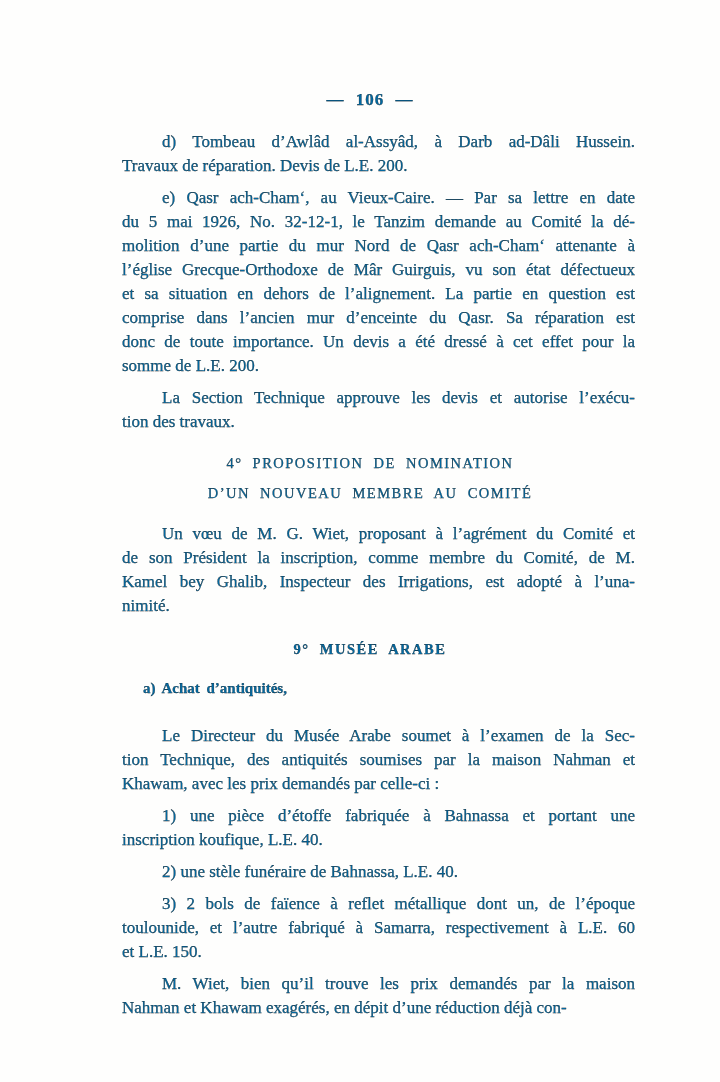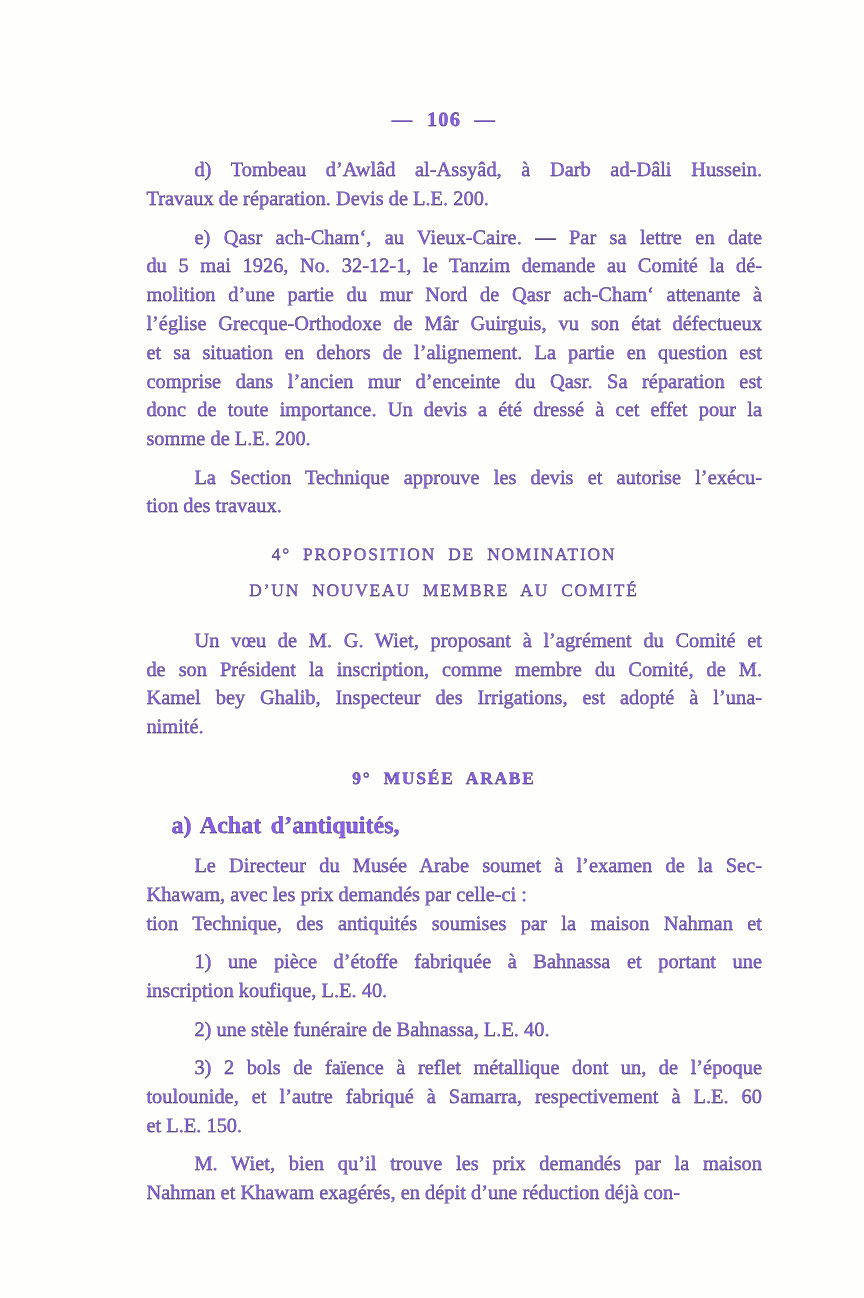--- a/index.html
+++ b/index.html
@@ -5,21 +5,21 @@
   html, body {
     margin: 0;
     padding: 0;
     background: #ffffff;
   }
   .page {
     position: relative;
     width: 720px;
     height: 1082px;
     background: #fefefd;
-    color: #8b5cf6;
+    color: #0369a1;
     font-family: "Liberation Serif", serif;
     font-size: 17px;
     line-height: 24px;
     box-sizing: border-box;
     padding: 88px 85px 0 105px;
     overflow: hidden;
     -webkit-text-stroke: 0.25px #181614;
   }
   .page-number {
     text-align: center;
@@ -52,24 +52,24 @@
     margin: 16px 0 12px 0;
     font-weight: bold;
     font-size: 14.5px;
     letter-spacing: 1.5px;
     word-spacing: 5px;
     text-align: center;
     line-height: 30px;
   }
   .subsection-label {
     font-weight: bold;
-    font-size: 20px;
+    font-size: 15px;
     padding-left: 38px;
     word-spacing: 3px;
-    margin: 0 0 10px 0;
+    margin: 0 0 24px 0;
     line-height: 24px;
   }
 </style>
 </head>
 <body>
 
 <div class="page">
 
   <div class="page-number">— 106 —</div>
 
@@ -105,22 +105,22 @@
       <div class="tline">Kamel bey Ghalib, Inspecteur des Irrigations, est adopté à l’una-</div>
       <div class="tline last">nimité.</div>
     </div>
 
   <div class="section-heading">9° MUSÉE ARABE</div>
 
   <div class="subsection-label">a) Achat d’antiquités,</div>
 
   <div class="para indent-first">
       <div class="tline first">Le Directeur du Musée Arabe soumet à l’examen de la Sec-</div>
+      <div class="tline">tion Technique, des antiquités soumises par la maison Nahman et</div>
       <div class="tline last">Khawam, avec les prix demandés par celle-ci :</div>
-      <div class="tline">tion Technique, des antiquités soumises par la maison Nahman et</div>
     </div>
 
   <div class="para indent-first">
       <div class="tline first">1) une pièce d’étoffe fabriquée à Bahnassa et portant une</div>
       <div class="tline last">inscription koufique, L.E. 40.</div>
     </div>
 
   <div class="para indent-first">
       <div class="tline first last">2) une stèle funéraire de Bahnassa, L.E. 40.</div>
     </div>

